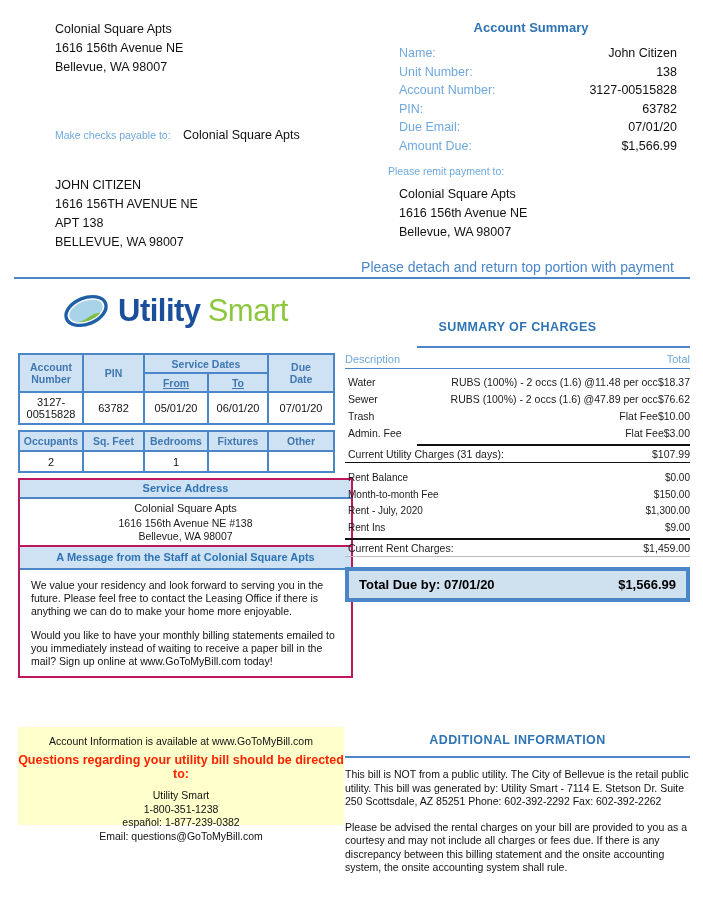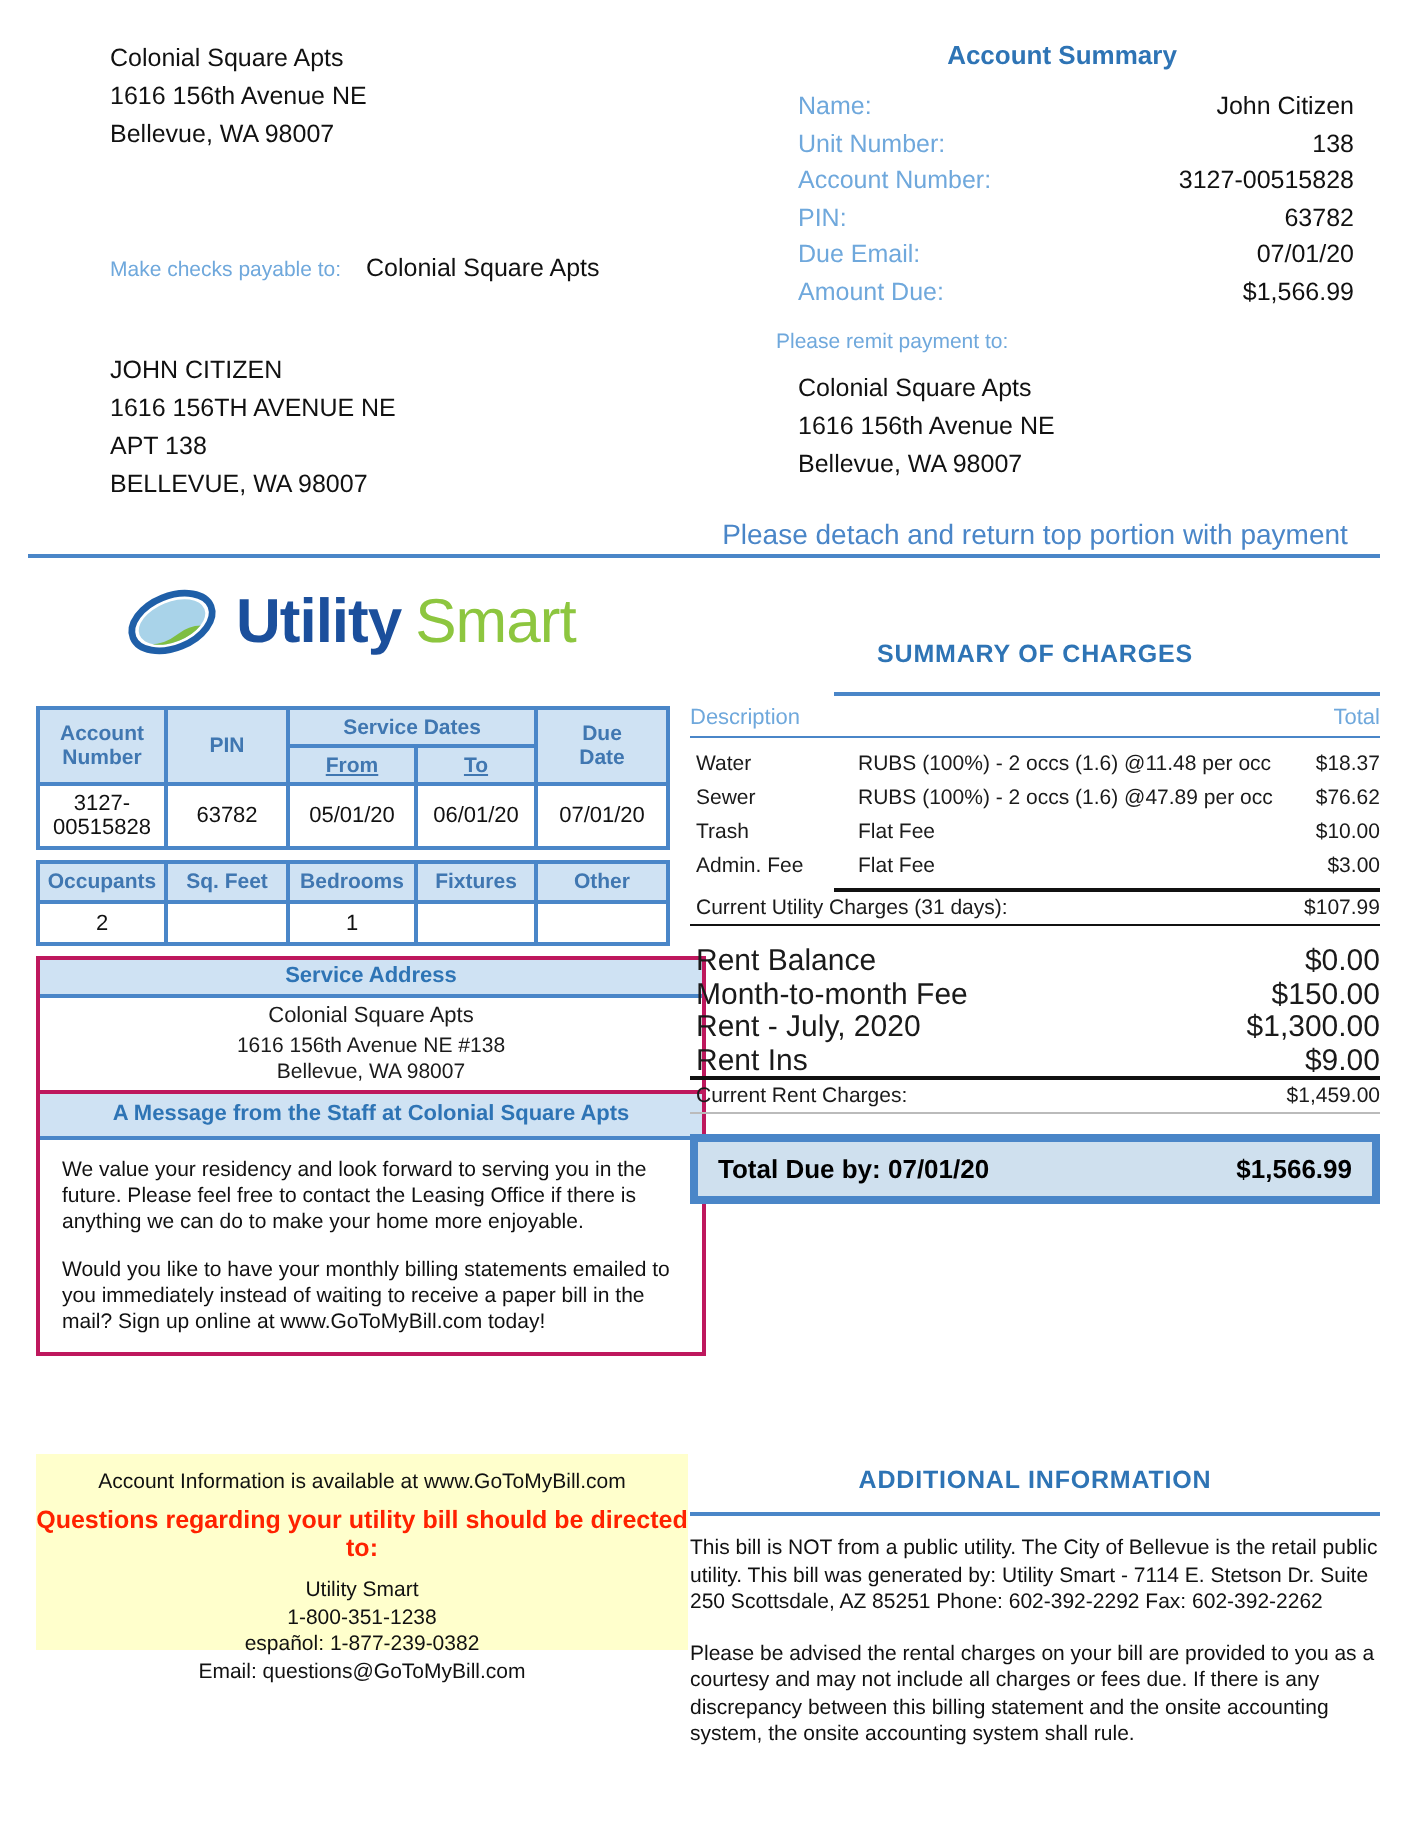--- a/index.html
+++ b/index.html
@@ -62,28 +62,28 @@
 
   
   .charges { position:absolute; left:345px; top:320px; width:345px; }
   .sect-title { text-align:center; font-size:12.5px; font-weight:bold; color:#2e74b5; letter-spacing:0.4px; }
   .title-rule { margin-top:12px; margin-left:72px; height:2px; background:#4a86c8; }
   .col-head { display:flex; justify-content:space-between; margin-top:5px; font-size:11px; color:#6fa8dc; padding-bottom:3px; }
   .rule-blue-thin { height:1px; background:#4a86c8; }
   .u-rows { margin-top:7px; }
   .u-row { display:flex; font-size:10.5px; height:17px; align-items:flex-start; }
   .u-name { width:84px; padding-left:3px; }
-  .u-desc { flex:1; }
+  .u-desc { flex:1;text-align:right; }
   .u-amt { text-align:right; }
   .rule-black { height:2px; background:#111; }
   .rule-black.inset { margin-left:72px; }
   .rule-black.thin { height:1px; }
   .sub-row { display:flex; justify-content:space-between; font-size:10.5px; height:16px; align-items:center; padding-left:3px; }
   .rent-rows { margin-top:9px; }
-  .r-row { display:flex; justify-content:space-between; font-size:15px; height:16.5px; padding-left:3px; }
+  .r-row { display:flex; justify-content:space-between; font-size:10px; height:16.5px; padding-left:3px; }
   .rule-gray { height:1px; background:#bbb; }
   .total-box { margin-top:10px; border:4px solid #4a86c8; background:#cfe0ee; display:flex;
       justify-content:space-between; align-items:center; padding:6px 10px; font-size:13px; font-weight:bold; color:#000; }
 
   
   .yellow-box { position:absolute; left:18px; top:727px; width:326px; height:98px; background:#ffffcc;
       text-align:center; padding-top:8px; }
   .yb-info { font-size:10.5px; color:#111; }
   .yb-questions { font-size:12.5px; font-weight:bold; color:#ff2200; margin-top:6px; }
   .yb-contact { margin-top:8px; font-size:10.5px; line-height:13.5px; color:#111; }

